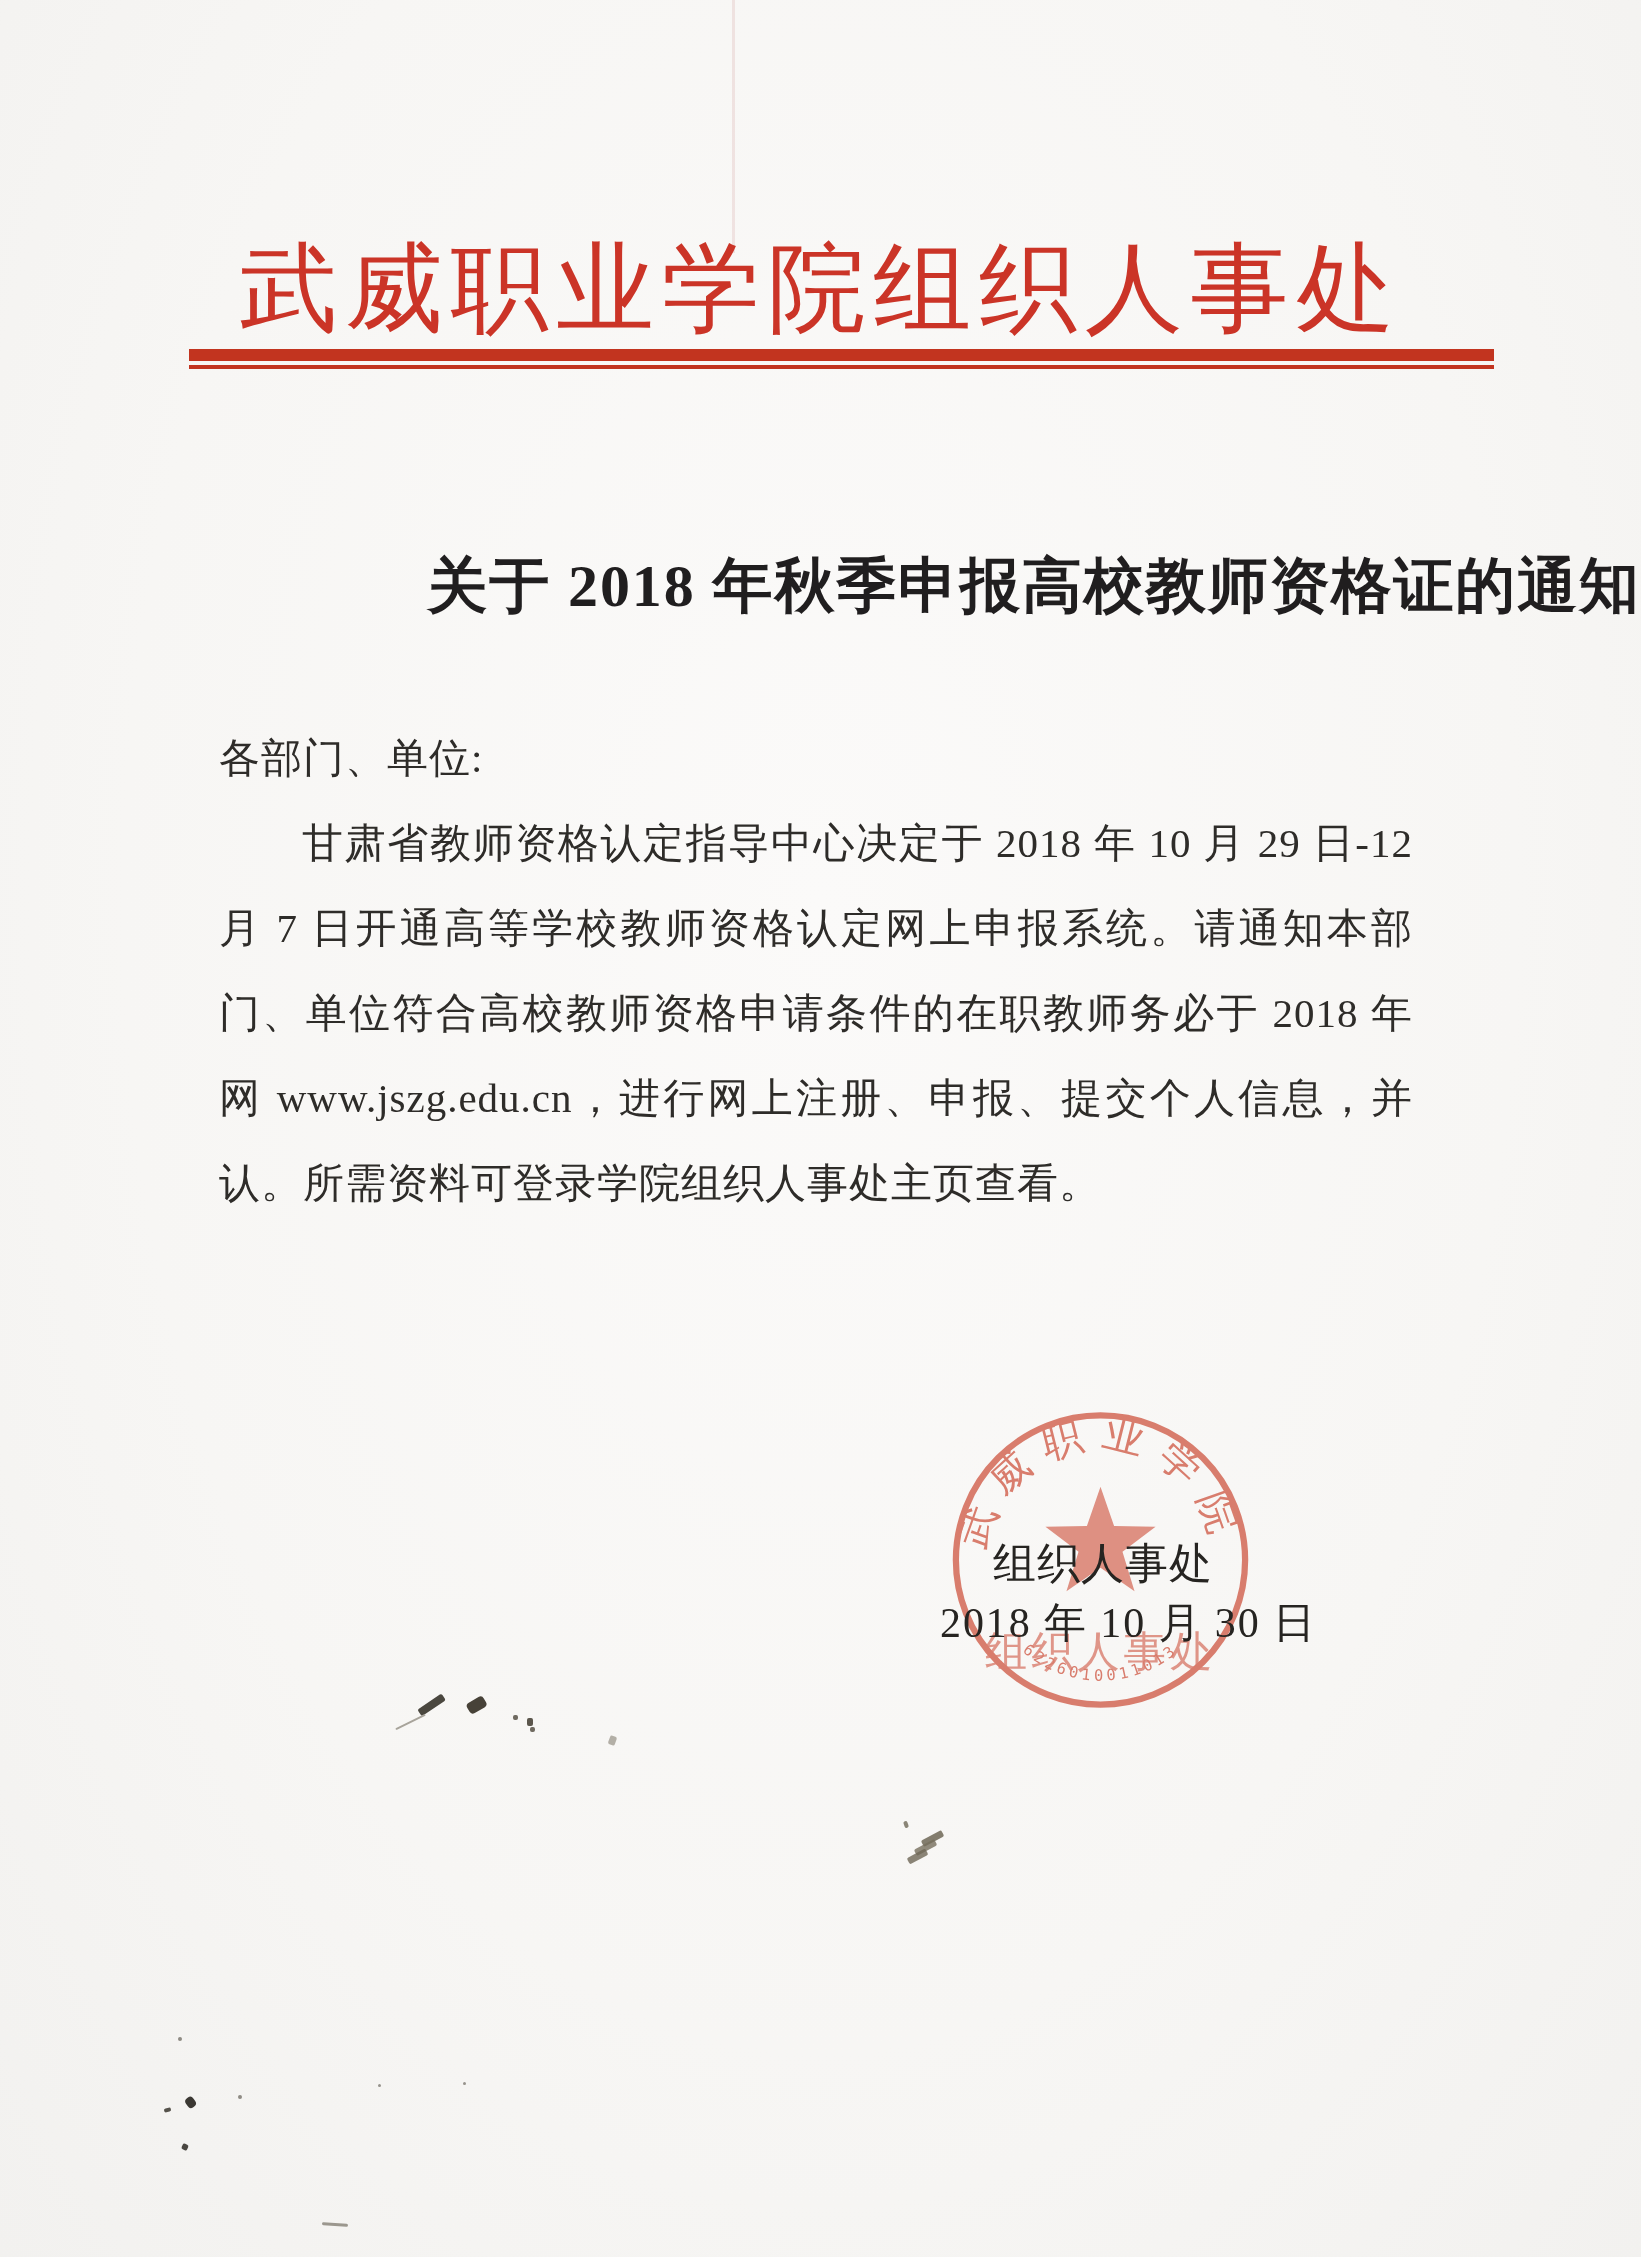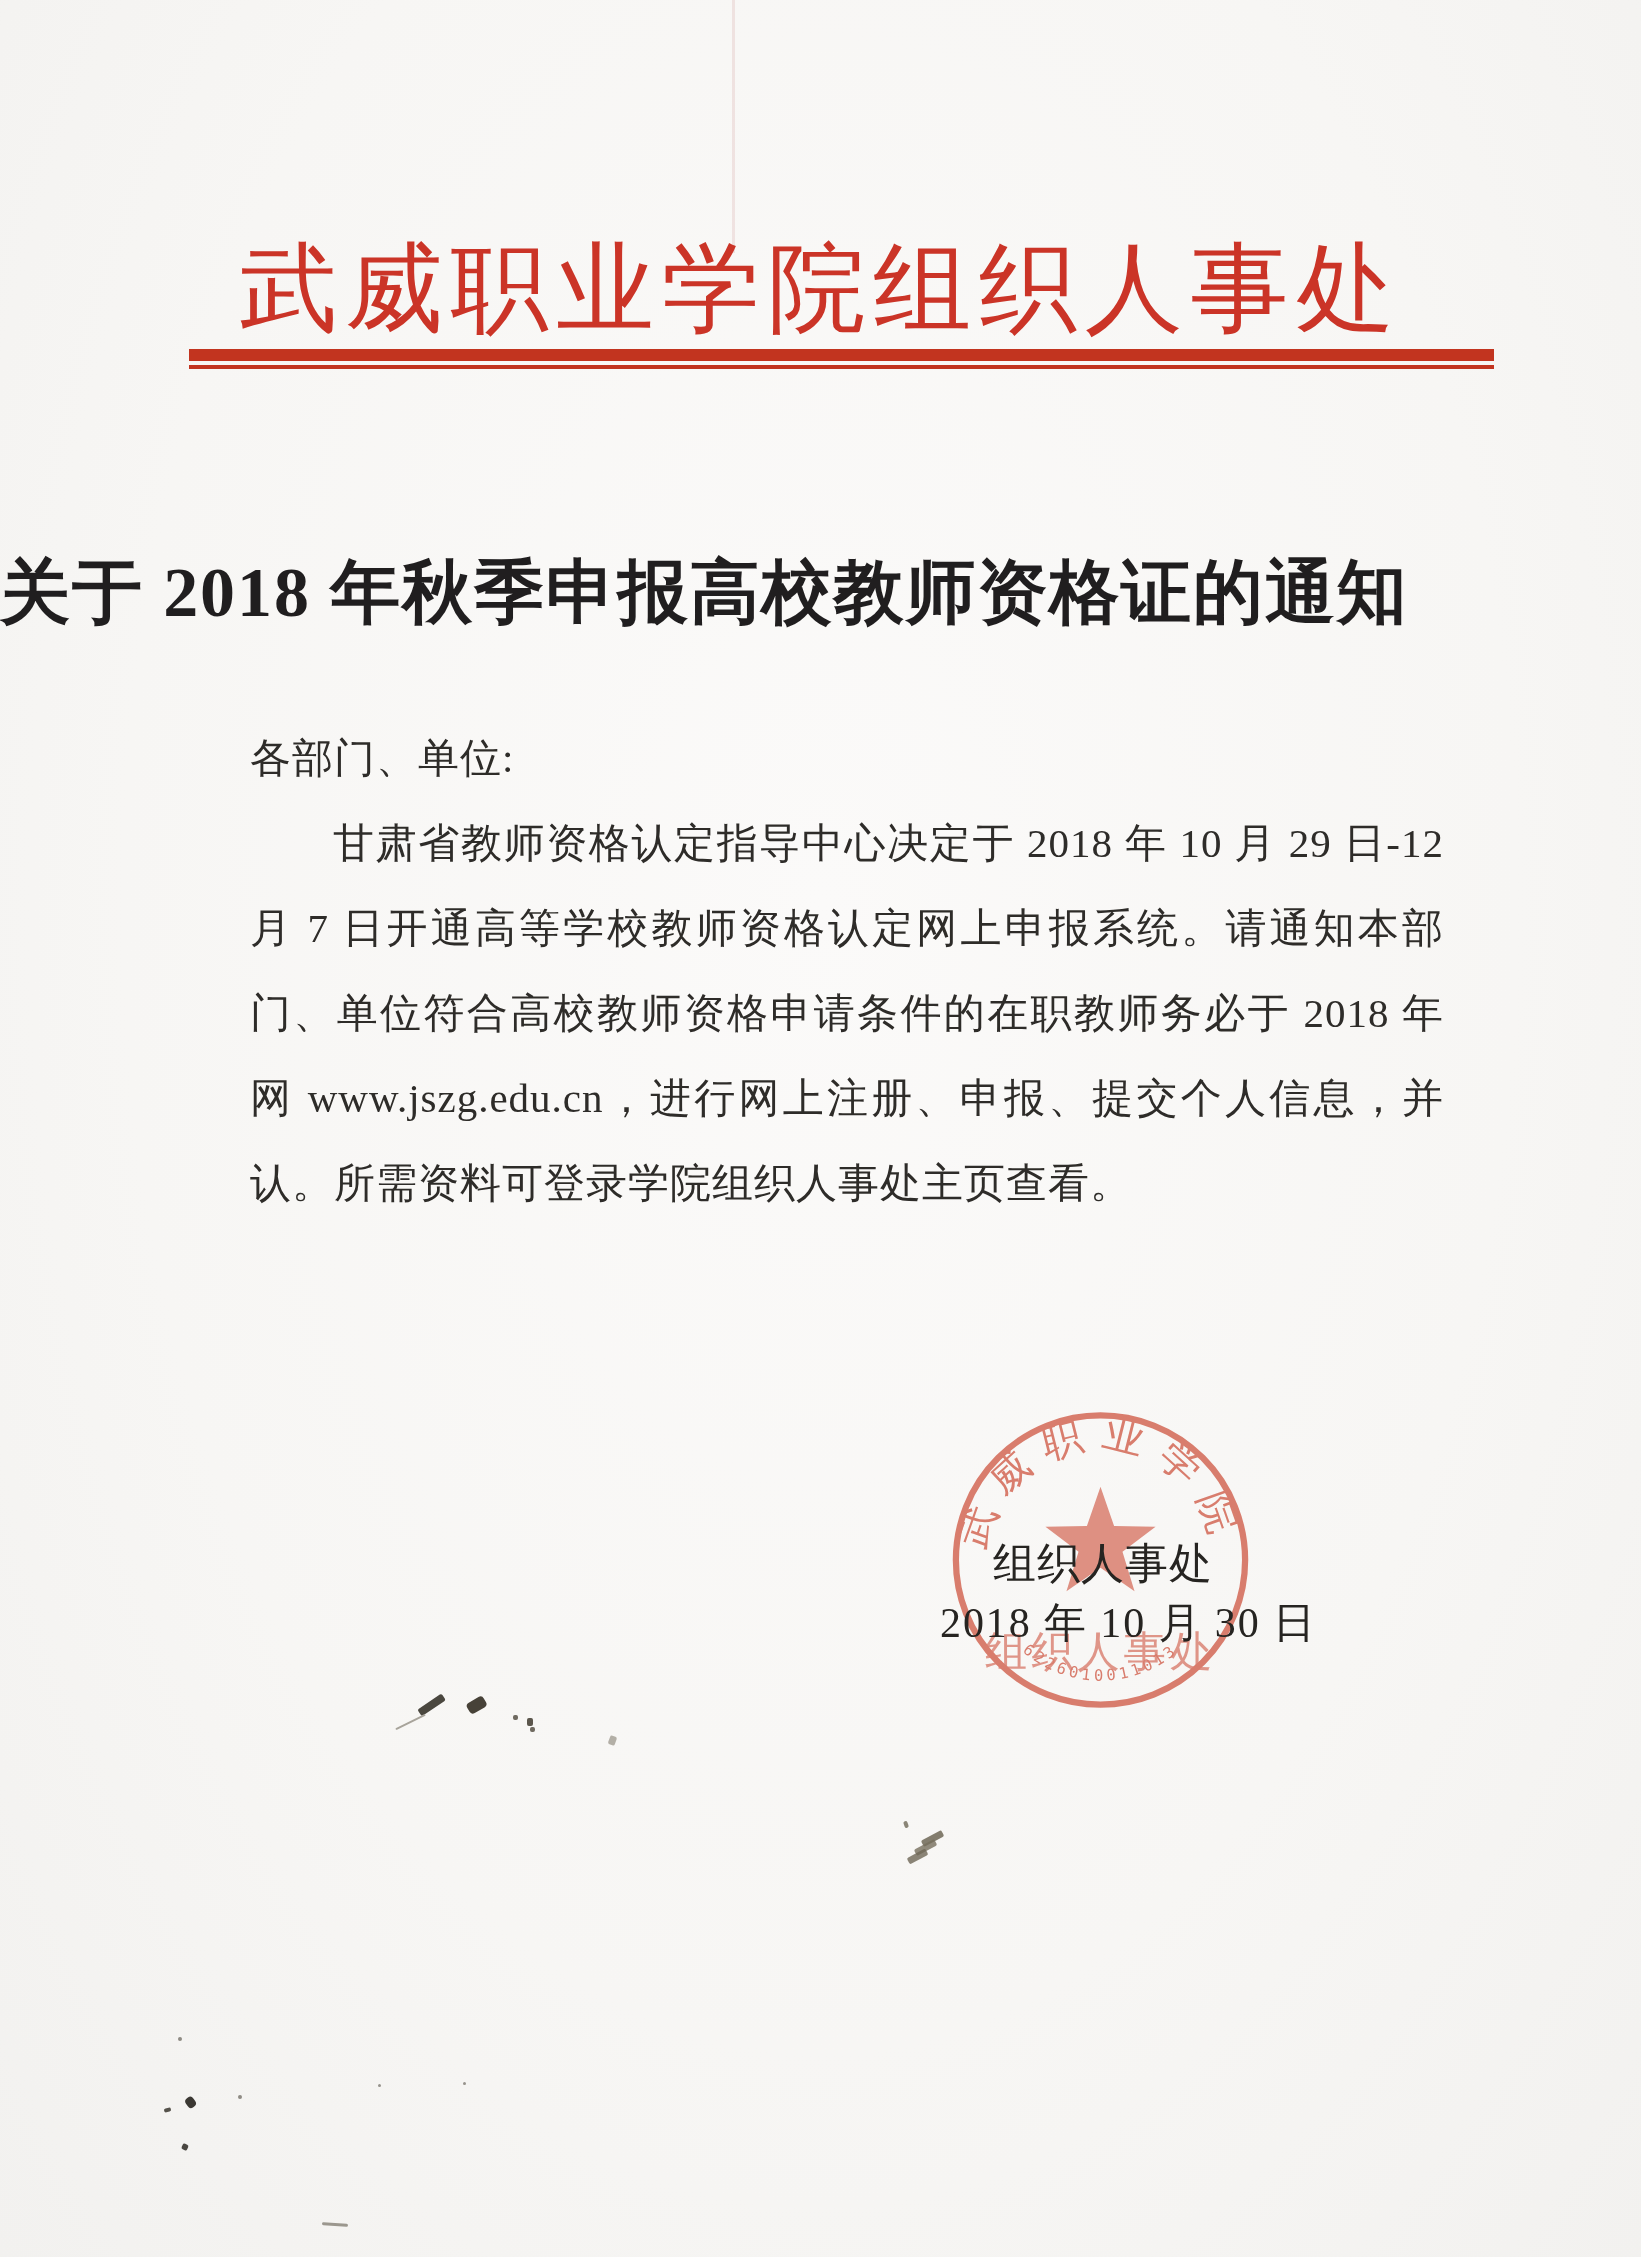--- a/index.html
+++ b/index.html
@@ -26,30 +26,29 @@
   .rule-top-thick{left:189px;top:349px;width:1305px;height:11.6px;}
   .rule-top-thin {left:189px;top:365px;width:1305px;height:3.9px;}
   
   .doc-number{
     position:absolute;top:390px;right:278px;
     font-size:43px;letter-spacing:2.9px;color:#33312e;
   }
   
   .doc-title{
     position:absolute;top:546px;left:0;width:1641px;
-    text-align:left;
-    font-size:70px;font-weight:bold;letter-spacing:1.9px;
+    text-align:right;
+    font-size:60px;font-weight:bold;letter-spacing:1.9px;
     color:#201e1f;
   }
   
   .body-block{
     position:absolute;top:716px;left:219px;width:1194px;
     font-size:41px;line-height:85px;color:#2e2c29;
     letter-spacing:1px;
-    margin-left:31px;
   }
   .bline{
     text-align:justify;
     text-align-last:justify;
     white-space:nowrap;
   }
   .bline.salutation,.bline.last{
     text-align-last:left;text-align:left;
   }
   .bline.indent{text-indent:83px;}

